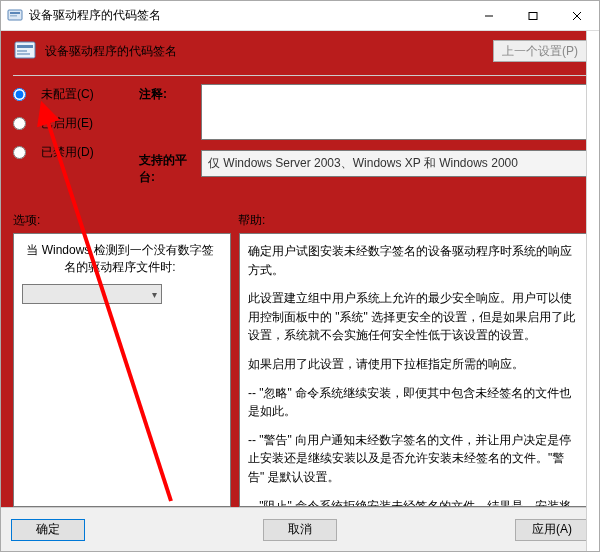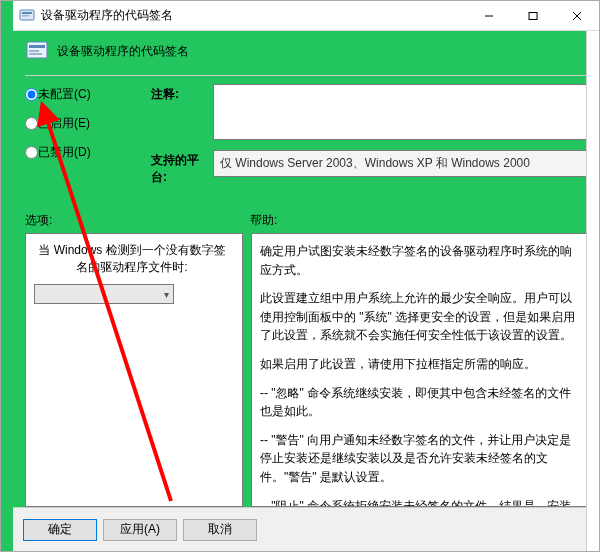--- a/index.html
+++ b/index.html
@@ -10,26 +10,25 @@
     background: #f0f0f0;
     color: #000;
     width: 600px;
     height: 552px;
     overflow: hidden;
     position: relative;
   }
   .window {
     width: 600px;
     height: 552px;
-    background: #22c55e;
+    background: #b91c1c;
     border: 1px solid #aaa;
     display: flex;
     flex-direction: column;
     position: relative;
-    padding-left: 12px;
   }
   .titlebar {
     height: 30px;
     display: flex;
     align-items: center;
     border-bottom: 1px solid #ddd;
     background: #fff;
   }
   .titlebar .tb-icon {
     width: 16px; height: 16px;
@@ -86,21 +85,21 @@
   .hr { height: 1px; background: #ccc; margin: 2px 0 8px 0; }
 
   .cfg-area {
     display: grid;
     grid-template-columns: 120px 1fr;
     column-gap: 6px;
     row-gap: 10px;
     align-items: start;
   }
   .radio-col { display: flex; flex-direction: column; gap: 12px; padding-top: 2px; }
-  .radio { display: flex; align-items: center; gap: 0; }
+  .radio { display: flex; align-items: center; gap: 15px; }
   .radio input[type=radio] { margin: 0; cursor: pointer; }
   .radio label { cursor: pointer; white-space: nowrap; }
   .comment-label, .platform-label { text-align: left; padding-top: 2px; font-weight: bold; }
   textarea.comment-box {
     width: 100%;
     height: 56px;
     resize: none;
     border: 1px solid #7a7a7a;
     font-family: inherit;
     font-size: 12px;
@@ -152,21 +151,21 @@
     padding-right: 4px;
     color: #555;
   }
   .combo .chev { font-size: 10px; }
 
   .footer {
     height: 44px;
     border-top: 1px solid #ccc;
     display: flex;
     align-items: center;
-    justify-content: flex-start;
+    justify-content: space-between;
     padding: 0 10px;
     gap: 6px;
     background: #f0f0f0;
   }
   .footer button {
     min-width: 74px;
     height: 22px;
     border: 1px solid #adadad;
     background: #e1e1e1;
     font-size: 12px;
@@ -231,20 +230,21 @@
     <div class="header-row">
       <span class="big-icon">
         <svg width="24" height="24" viewBox="0 0 24 24">
           <rect x="2" y="3" width="20" height="16" rx="1.5" fill="#eaf2fb" stroke="#5a86b8"></rect>
           <rect x="4" y="6" width="16" height="3" fill="#5a86b8"></rect>
           <rect x="4" y="11" width="10" height="2" fill="#9ab6d3"></rect>
           <rect x="4" y="14" width="13" height="2" fill="#9ab6d3"></rect>
         </svg>
       </span>
       <span class="header-title">设备驱动程序的代码签名</span>
+      <button class="nav-btn" disabled="">上一个设置(P)</button>
     </div>
 
     <div class="hr"></div>
 
     <div class="cfg-area">
       <div class="radio-col">
         <div class="radio">
           <input type="radio" name="state" id="r1" checked="" style="">
           <label for="r1">未配置(C)</label>
         </div>
@@ -287,22 +287,22 @@
           <p>-- "忽略" 命令系统继续安装，即便其中包含未经签名的文件也是如此。</p>
           <p>-- "警告" 向用户通知未经数字签名的文件，并让用户决定是停止安装还是继续安装以及是否允许安装未经签名的文件。"警告" 是默认设置。</p>
           <p>-- "阻止" 命令系统拒绝安装未经签名的文件。结果是，安装将停止，而且将不安装驱动程序包中的任何文件。</p>
         </div>
     </div>
 
   </div>
 
   <div class="footer">
     <button class="default">确定</button>
+    <button>取消</button>
     <button>应用(A)</button>
-    <button>取消</button>
   </div>
 
   <div class="right-sliver"></div>
 
   <svg class="arrow-overlay" width="600" height="552">
     <defs>
       <marker id="ah" markerWidth="10" markerHeight="10" refX="2" refY="3" orient="auto">
         <path d="M0,0 L6,3 L0,6 Z" fill="#ff0000"></path>
       </marker>
     </defs>

